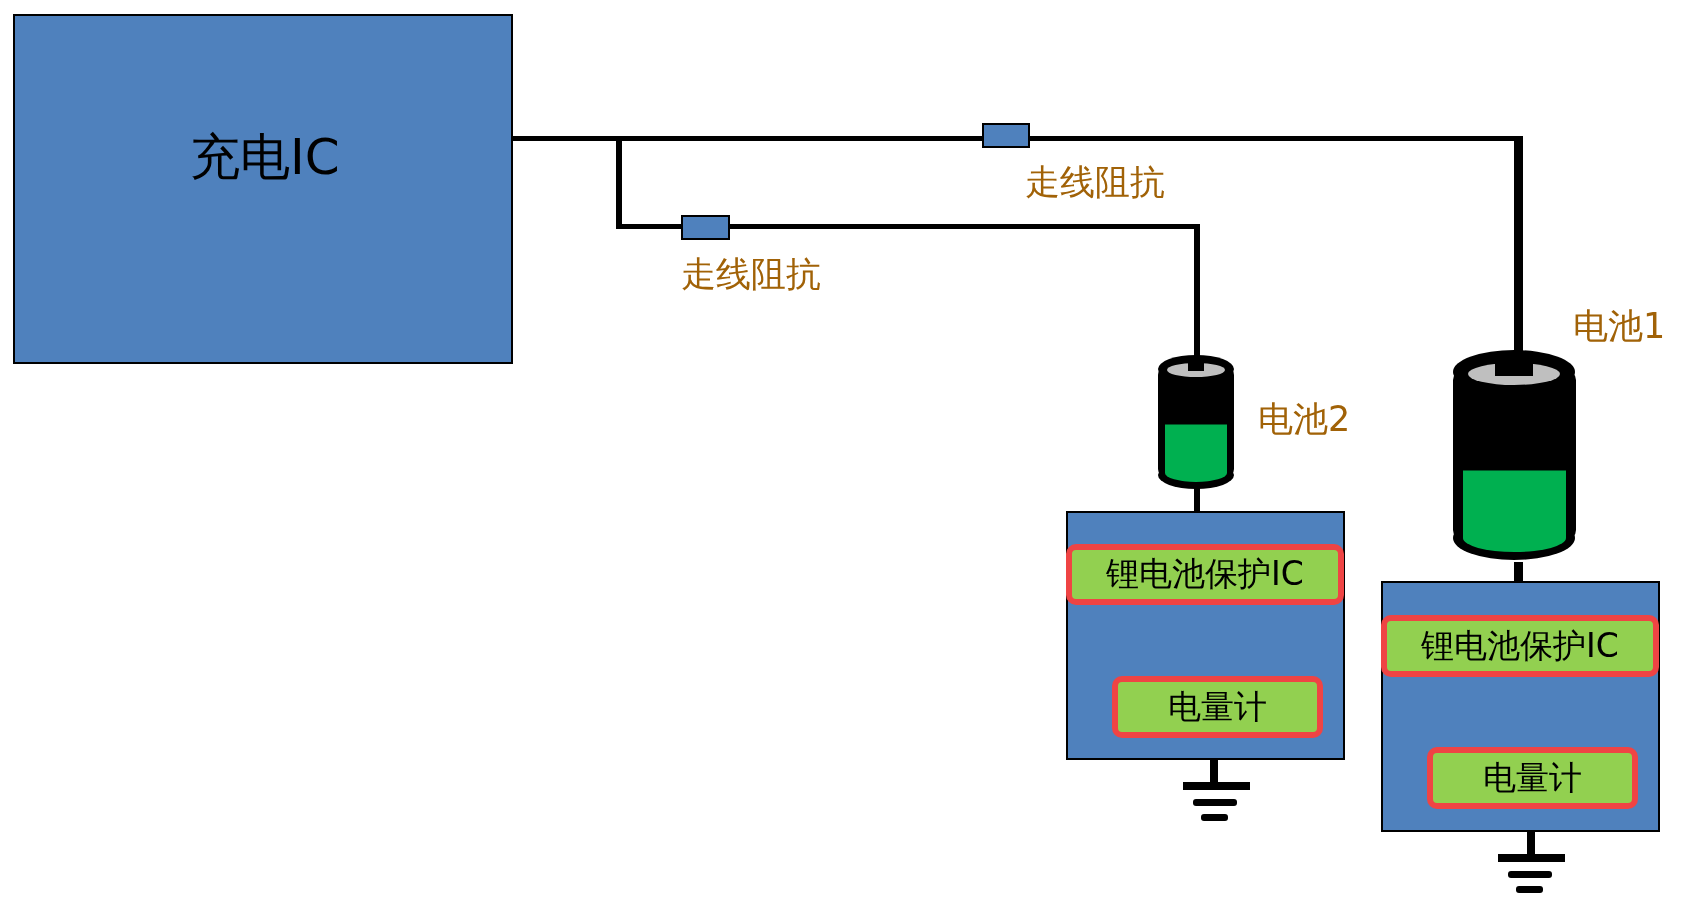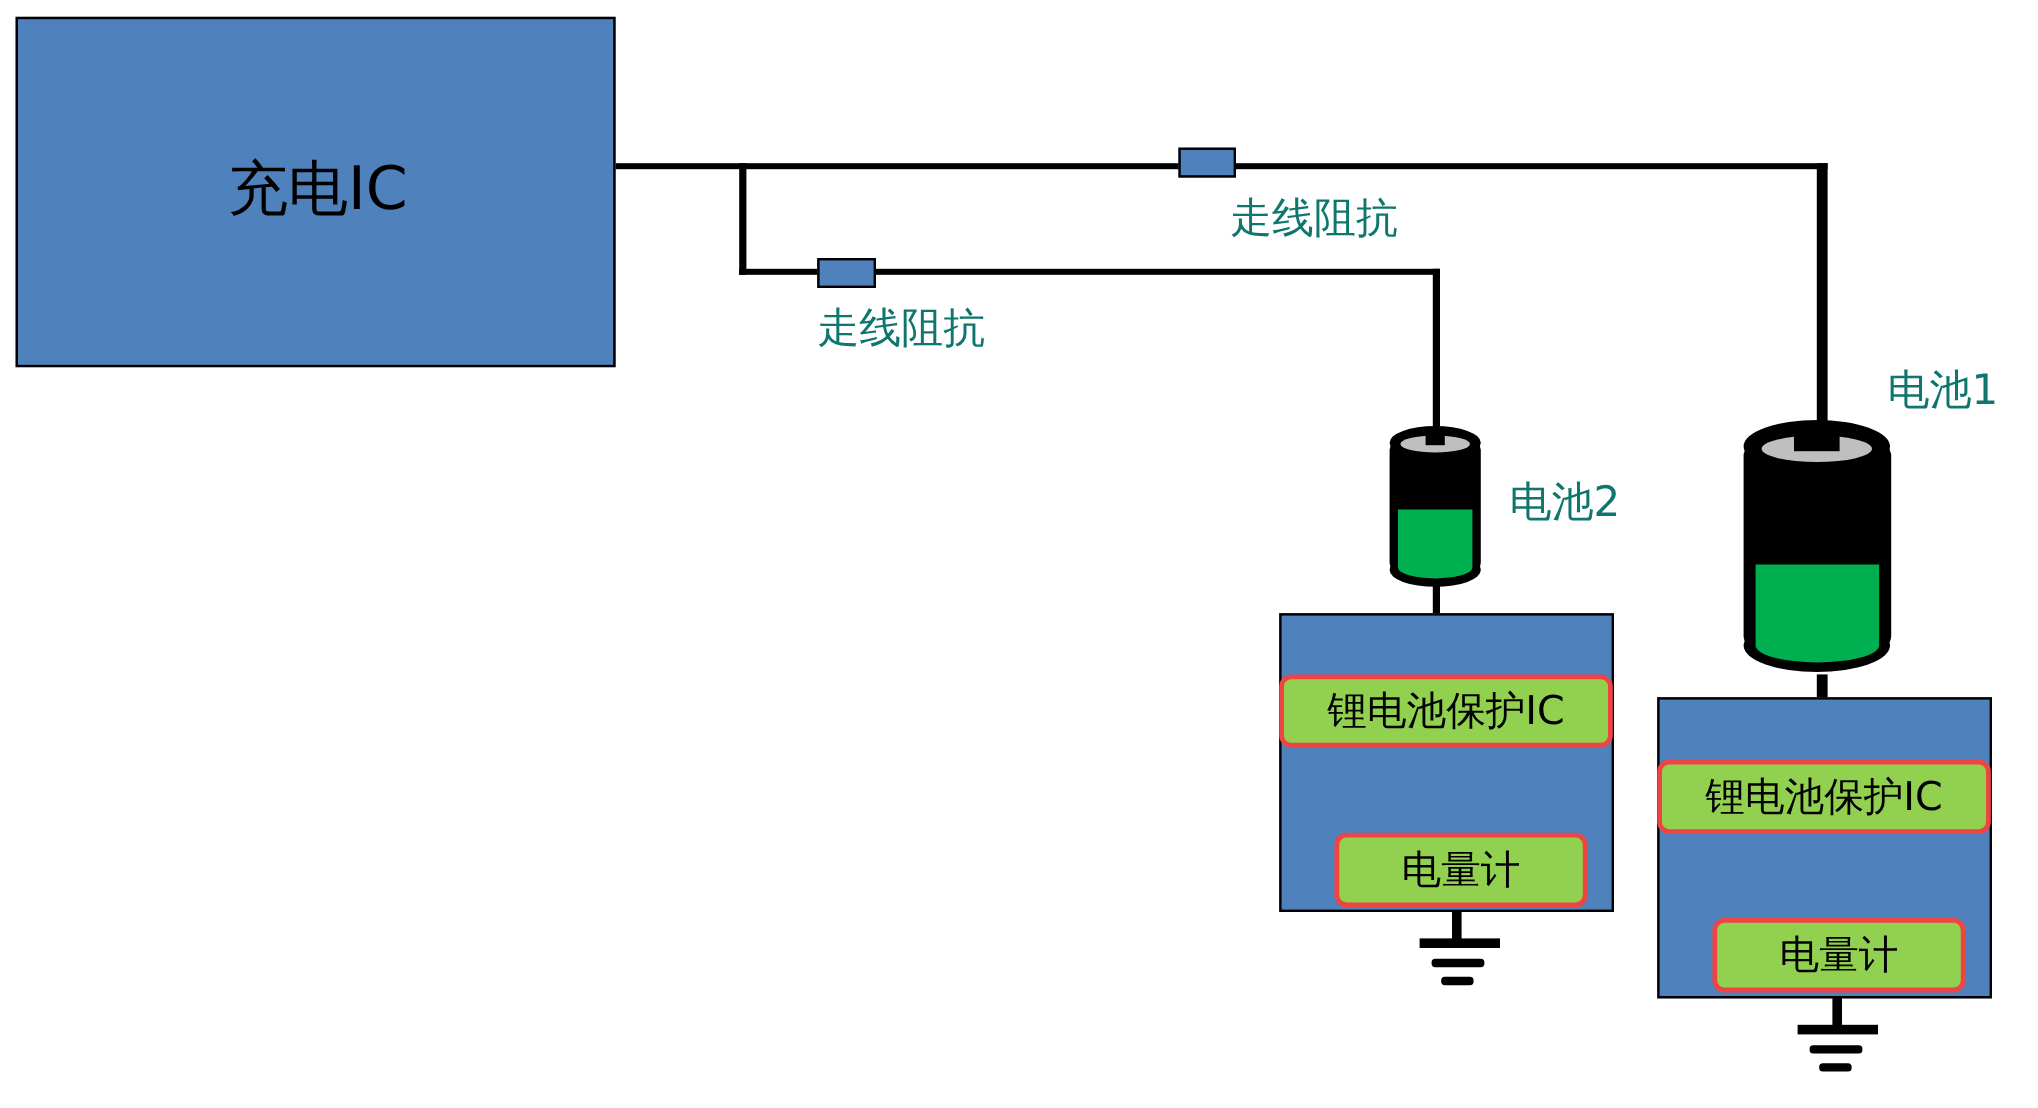--- a/index.html
+++ b/index.html
@@ -2,31 +2,31 @@
 <html><head>
 <meta charset="utf-8">
 <style>
   html, body { margin: 0; padding: 0; background: #ffffff; }
   body { width: 1698px; height: 923px; position: relative; overflow: hidden;
          font-family: "DejaVu Sans", "Liberation Sans", sans-serif; }
   .wire-h { position: absolute; background: #000; height: 5px; }
   .wire-v { position: absolute; background: #000; width: 6px; }
   .box-blue { position: absolute; background: #4f81bd; border: 2px solid #000; box-sizing: border-box; }
   .resistor { position: absolute; background: #4f81bd; border: 2px solid #000; box-sizing: border-box; }
-  .pill { position: absolute; background: #92d050; border: 4px solid #ef4444; border-radius: 10px;
+  .pill { position: absolute; background: #92d050; border: 6px solid #ef4444; border-radius: 10px;
           box-sizing: border-box; display: flex; align-items: center; justify-content: center;
-          color: #000; font-size: 33px; margin-top: 18px; }
-  .red-label { position: absolute; color: #0f766e; font-size: 35px; white-space: nowrap; line-height: 1; }
+          color: #000; font-size: 33px; }
+  .red-label { position: absolute; color: #a16207; font-size: 35px; white-space: nowrap; line-height: 1; }
   .title { position: absolute; color: #000; font-size: 50px; white-space: nowrap; }
   svg { position: absolute; overflow: visible; }
 </style>
 </head>
 <body>
 
-<div class="box-blue" style="left:13px; top:14px; width:500px; height:292px;">
+<div class="box-blue" style="left:13px; top:14px; width:500px; height:350px;">
   <span class="title" style="left:175px; top:108px;">充电IC</span>
 </div>
 
 <div class="wire-h" style="left:513px; top:136px; width:1010px;"></div>
 <div class="wire-v" style="left:1514px; top:136px; height:230px; width:9px;"></div>
 <div class="wire-v" style="left:616px; top:136px; height:93px;"></div>
 <div class="wire-h" style="left:616px; top:224px; width:584px;"></div>
 <div class="wire-v" style="left:1194px; top:224px; height:140px;"></div>
 
 <div class="resistor" style="left:982px; top:123px; width:48px; height:25px;"></div>

